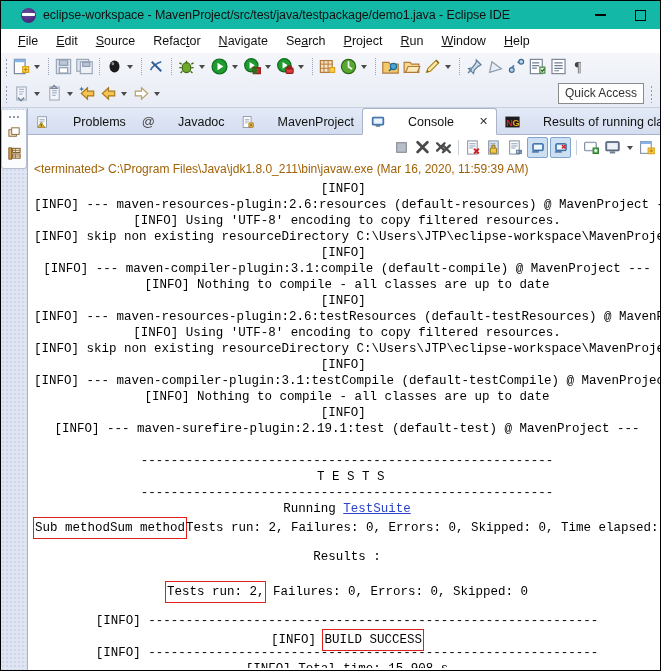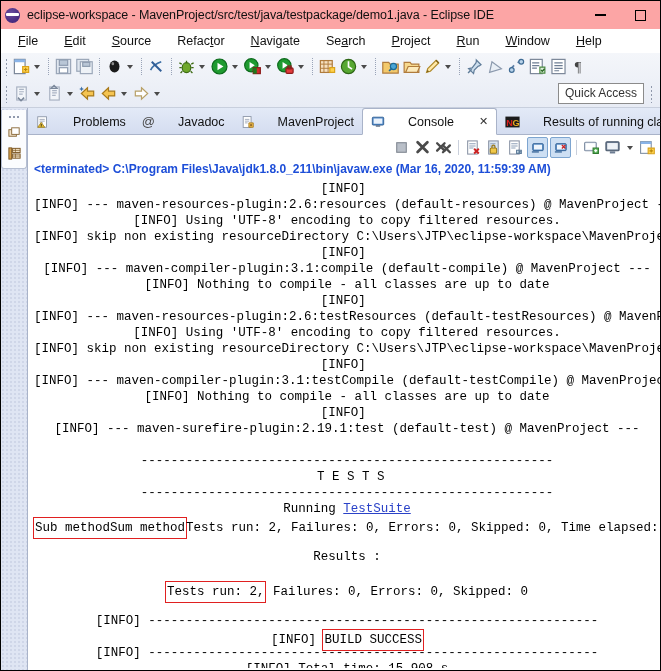--- a/index.html
+++ b/index.html
@@ -14,23 +14,23 @@
     position:relative;width:661px;height:671px;
     box-sizing:border-box;
     border:1px solid #000;
     background:#ffffff;
     display:flex;flex-direction:column;
   }
 
   
   .titlebar{
     height:28px;min-height:28px;
-    background:#fca5a5;
+    background:#14b8a6;
     display:flex;align-items:center;
-    padding-left:4px;
+    padding-left:20px;
     position:relative;
   }
   .eclipse-logo{
     width:15px;height:15px;border-radius:50%;
     background:radial-gradient(circle at 40% 35%,#6a4fa0 0%,#4b2e83 60%,#3d2470 100%);
     position:relative;margin-right:7px;flex:0 0 auto;
   }
   .eclipse-logo:after{
     content:"";position:absolute;left:1px;top:5px;width:13px;height:3px;
     background:#ffffff;border-radius:1px;
@@ -39,21 +39,21 @@
     font-size:12.5px;color:#111;white-space:nowrap;letter-spacing:-0.1px;
   }
   .winbtns{position:absolute;right:0;top:0;height:28px;display:flex;align-items:center;}
   .winbtn{width:40px;height:28px;display:flex;align-items:center;justify-content:center;}
   .min-glyph{width:11px;height:1.6px;background:#000;display:block;}
   .max-glyph{width:11px;height:11px;border:1.6px solid #000;display:block;box-sizing:border-box;}
 
   
   .menubar{
     height:24px;min-height:24px;background:#ffffff;
-    display:flex;align-items:center;padding-left:8px;gap:8px;
+    display:flex;align-items:center;padding-left:8px;gap:0px;
   }
   .menuitem{
     font-size:12.5px;color:#111;padding:2px 9px;white-space:nowrap;cursor:default;
   }
   .menuitem u{text-decoration:underline;}
 
   
   .toolbar-wrap{
     background:linear-gradient(#f4f6fa,#e8ecf5);
     border-bottom:1px solid #c8cfdd;
@@ -139,23 +139,22 @@
     background:#cddff3;border:1px solid #7da5d0;border-radius:2px;
     width:19px;height:19px;margin:0 1px;display:flex;align-items:center;justify-content:center;
   }
   .vt-sep{width:0;border-left:1px solid #c9cfdb;height:15px;margin:0 4px;}
   .vt-arrow{
     width:0;height:0;border-left:3.5px solid transparent;border-right:3.5px solid transparent;
     border-top:4px solid #4a4a4a;margin:0 4px;
   }
 
   .console-head{
-    font-size:12px;color:#1d4ed8;padding:1px 0 2px 6px;background:#ffffff;white-space:nowrap;
+    font-size:12px;color:#a16207;padding:1px 0 2px 6px;background:#ffffff;white-space:nowrap;
     font-family:"Liberation Sans", sans-serif;
-    font-weight:bold;
   }
   .console-area{
     flex:1;min-height:0;background:#ffffff;position:relative;overflow:hidden;
     border-top:1px solid #ffffff;
     text-align:center;
   }
   .console-text{
     font-family:"Liberation Mono","DejaVu Sans Mono",monospace;
     font-size:12.5px;line-height:16px;color:#000;
     white-space:pre;padding:2px 0 0 6px;

